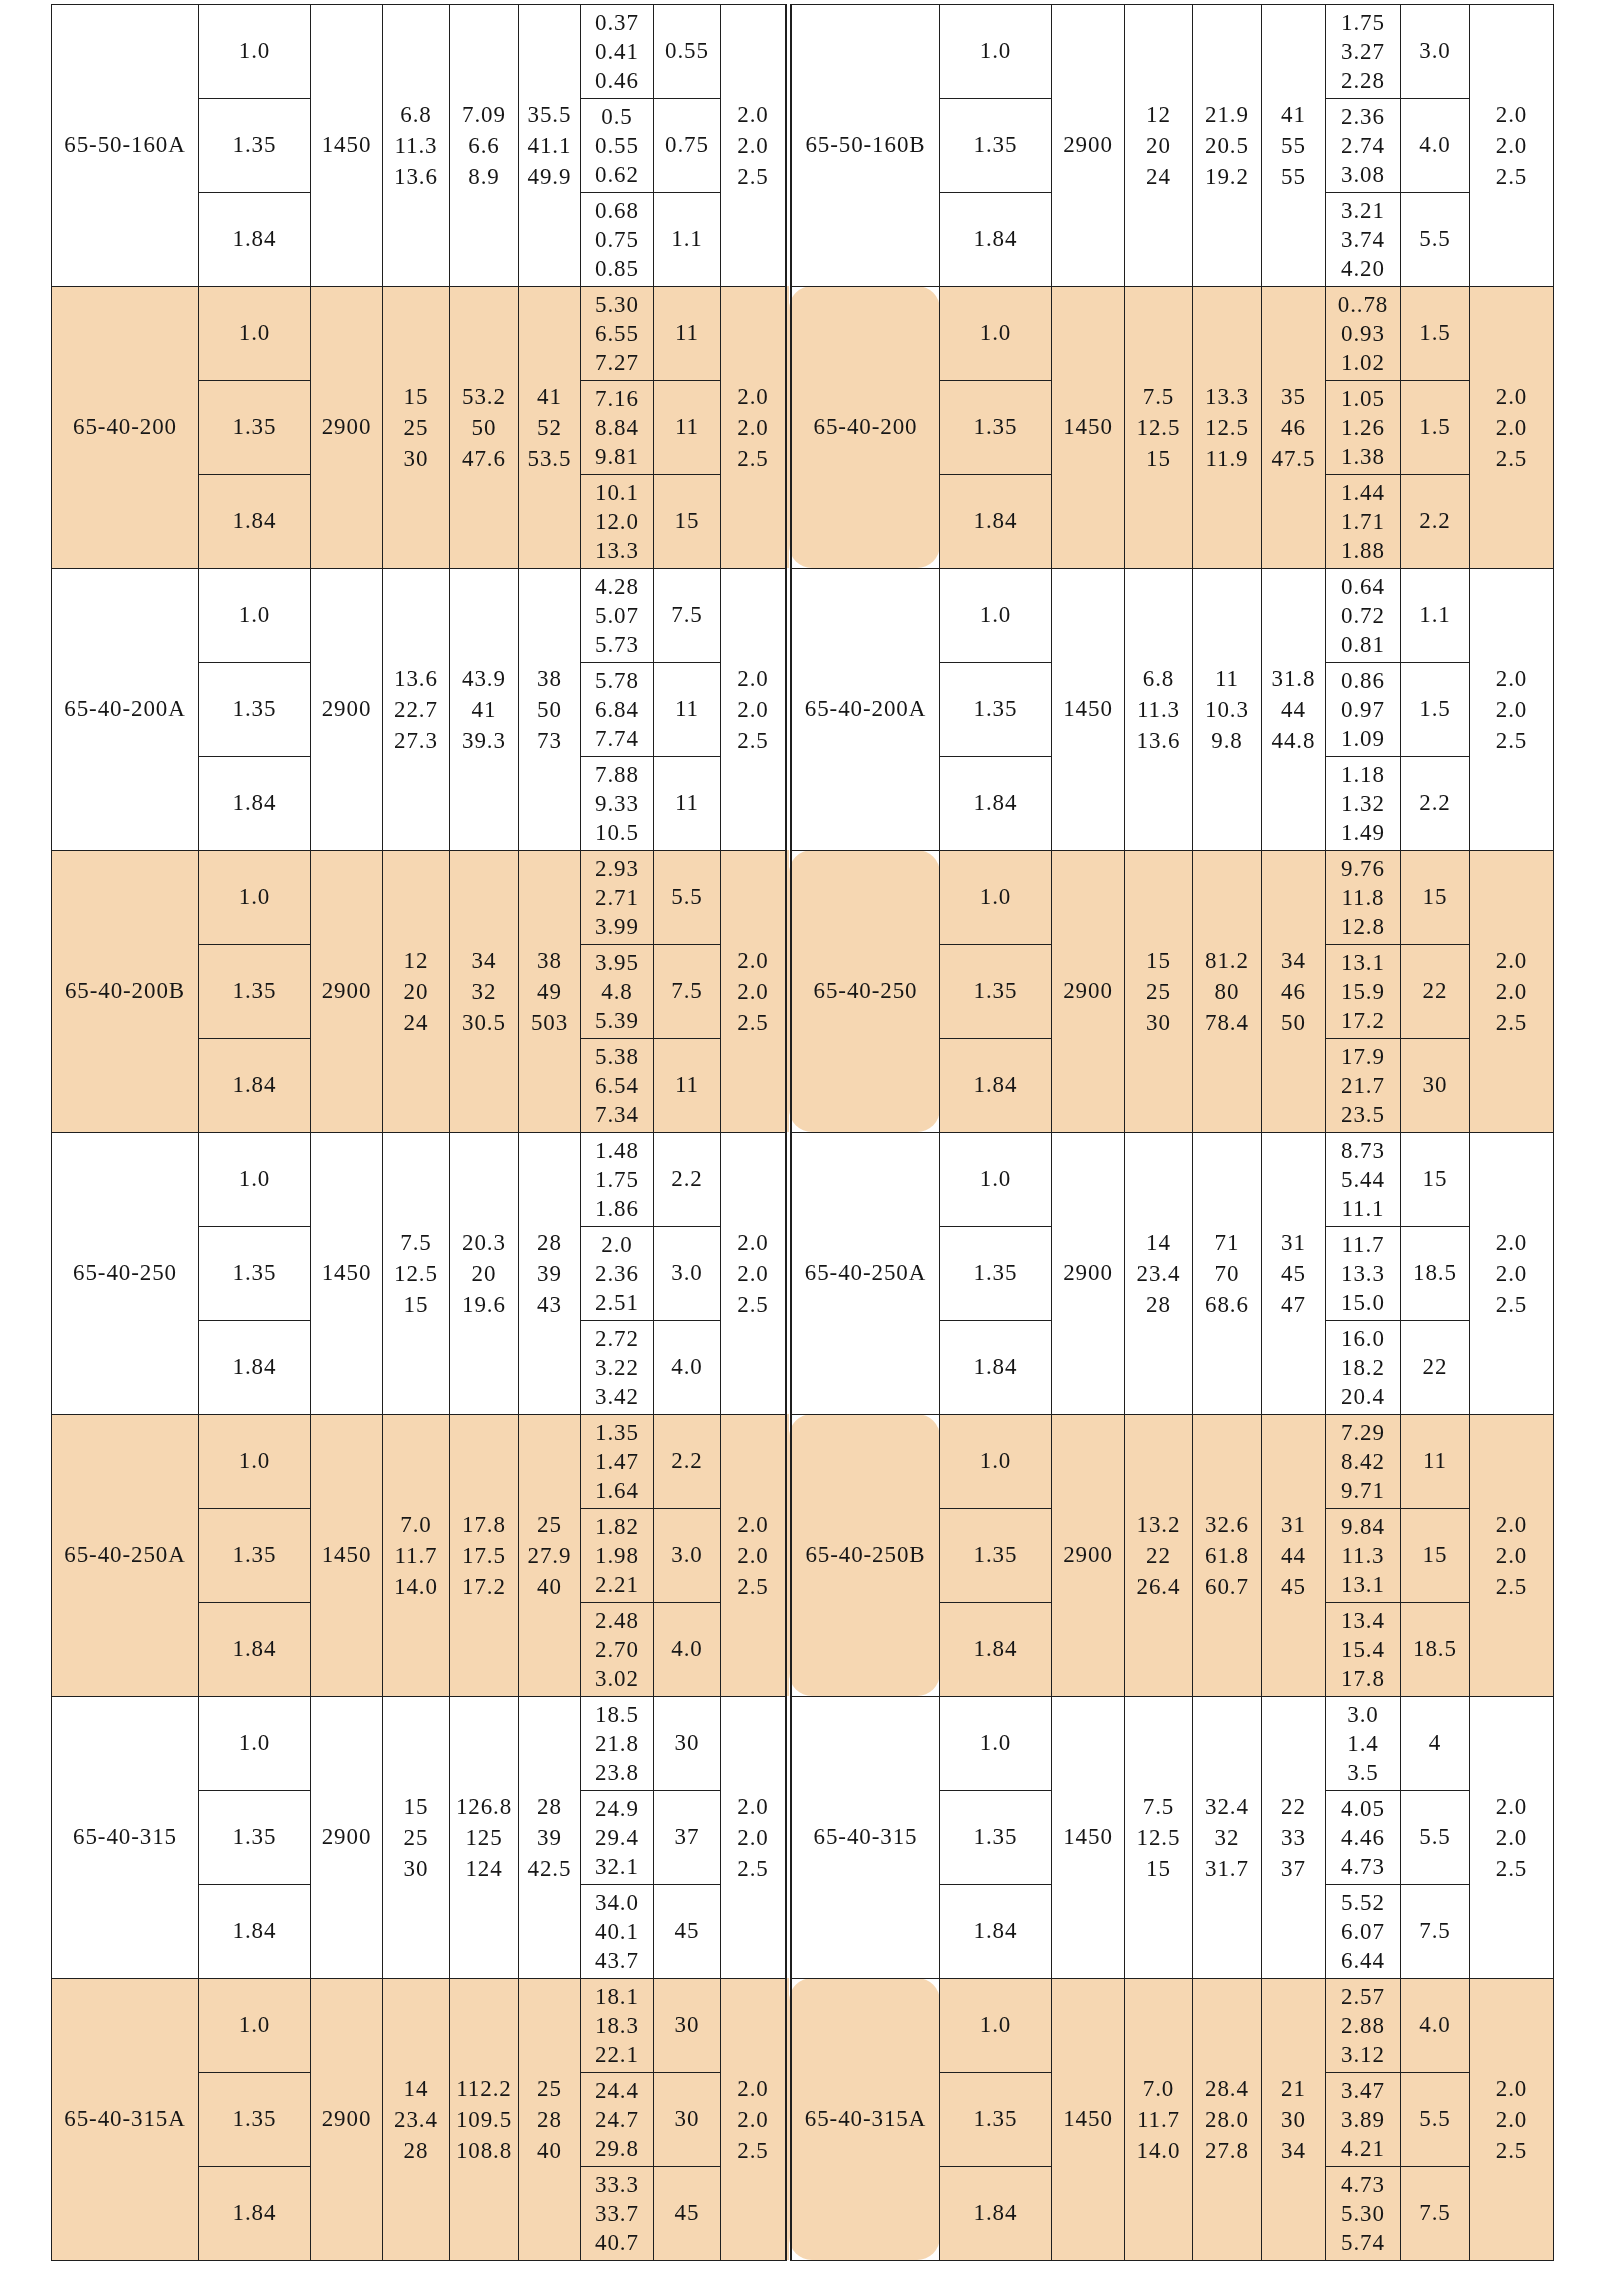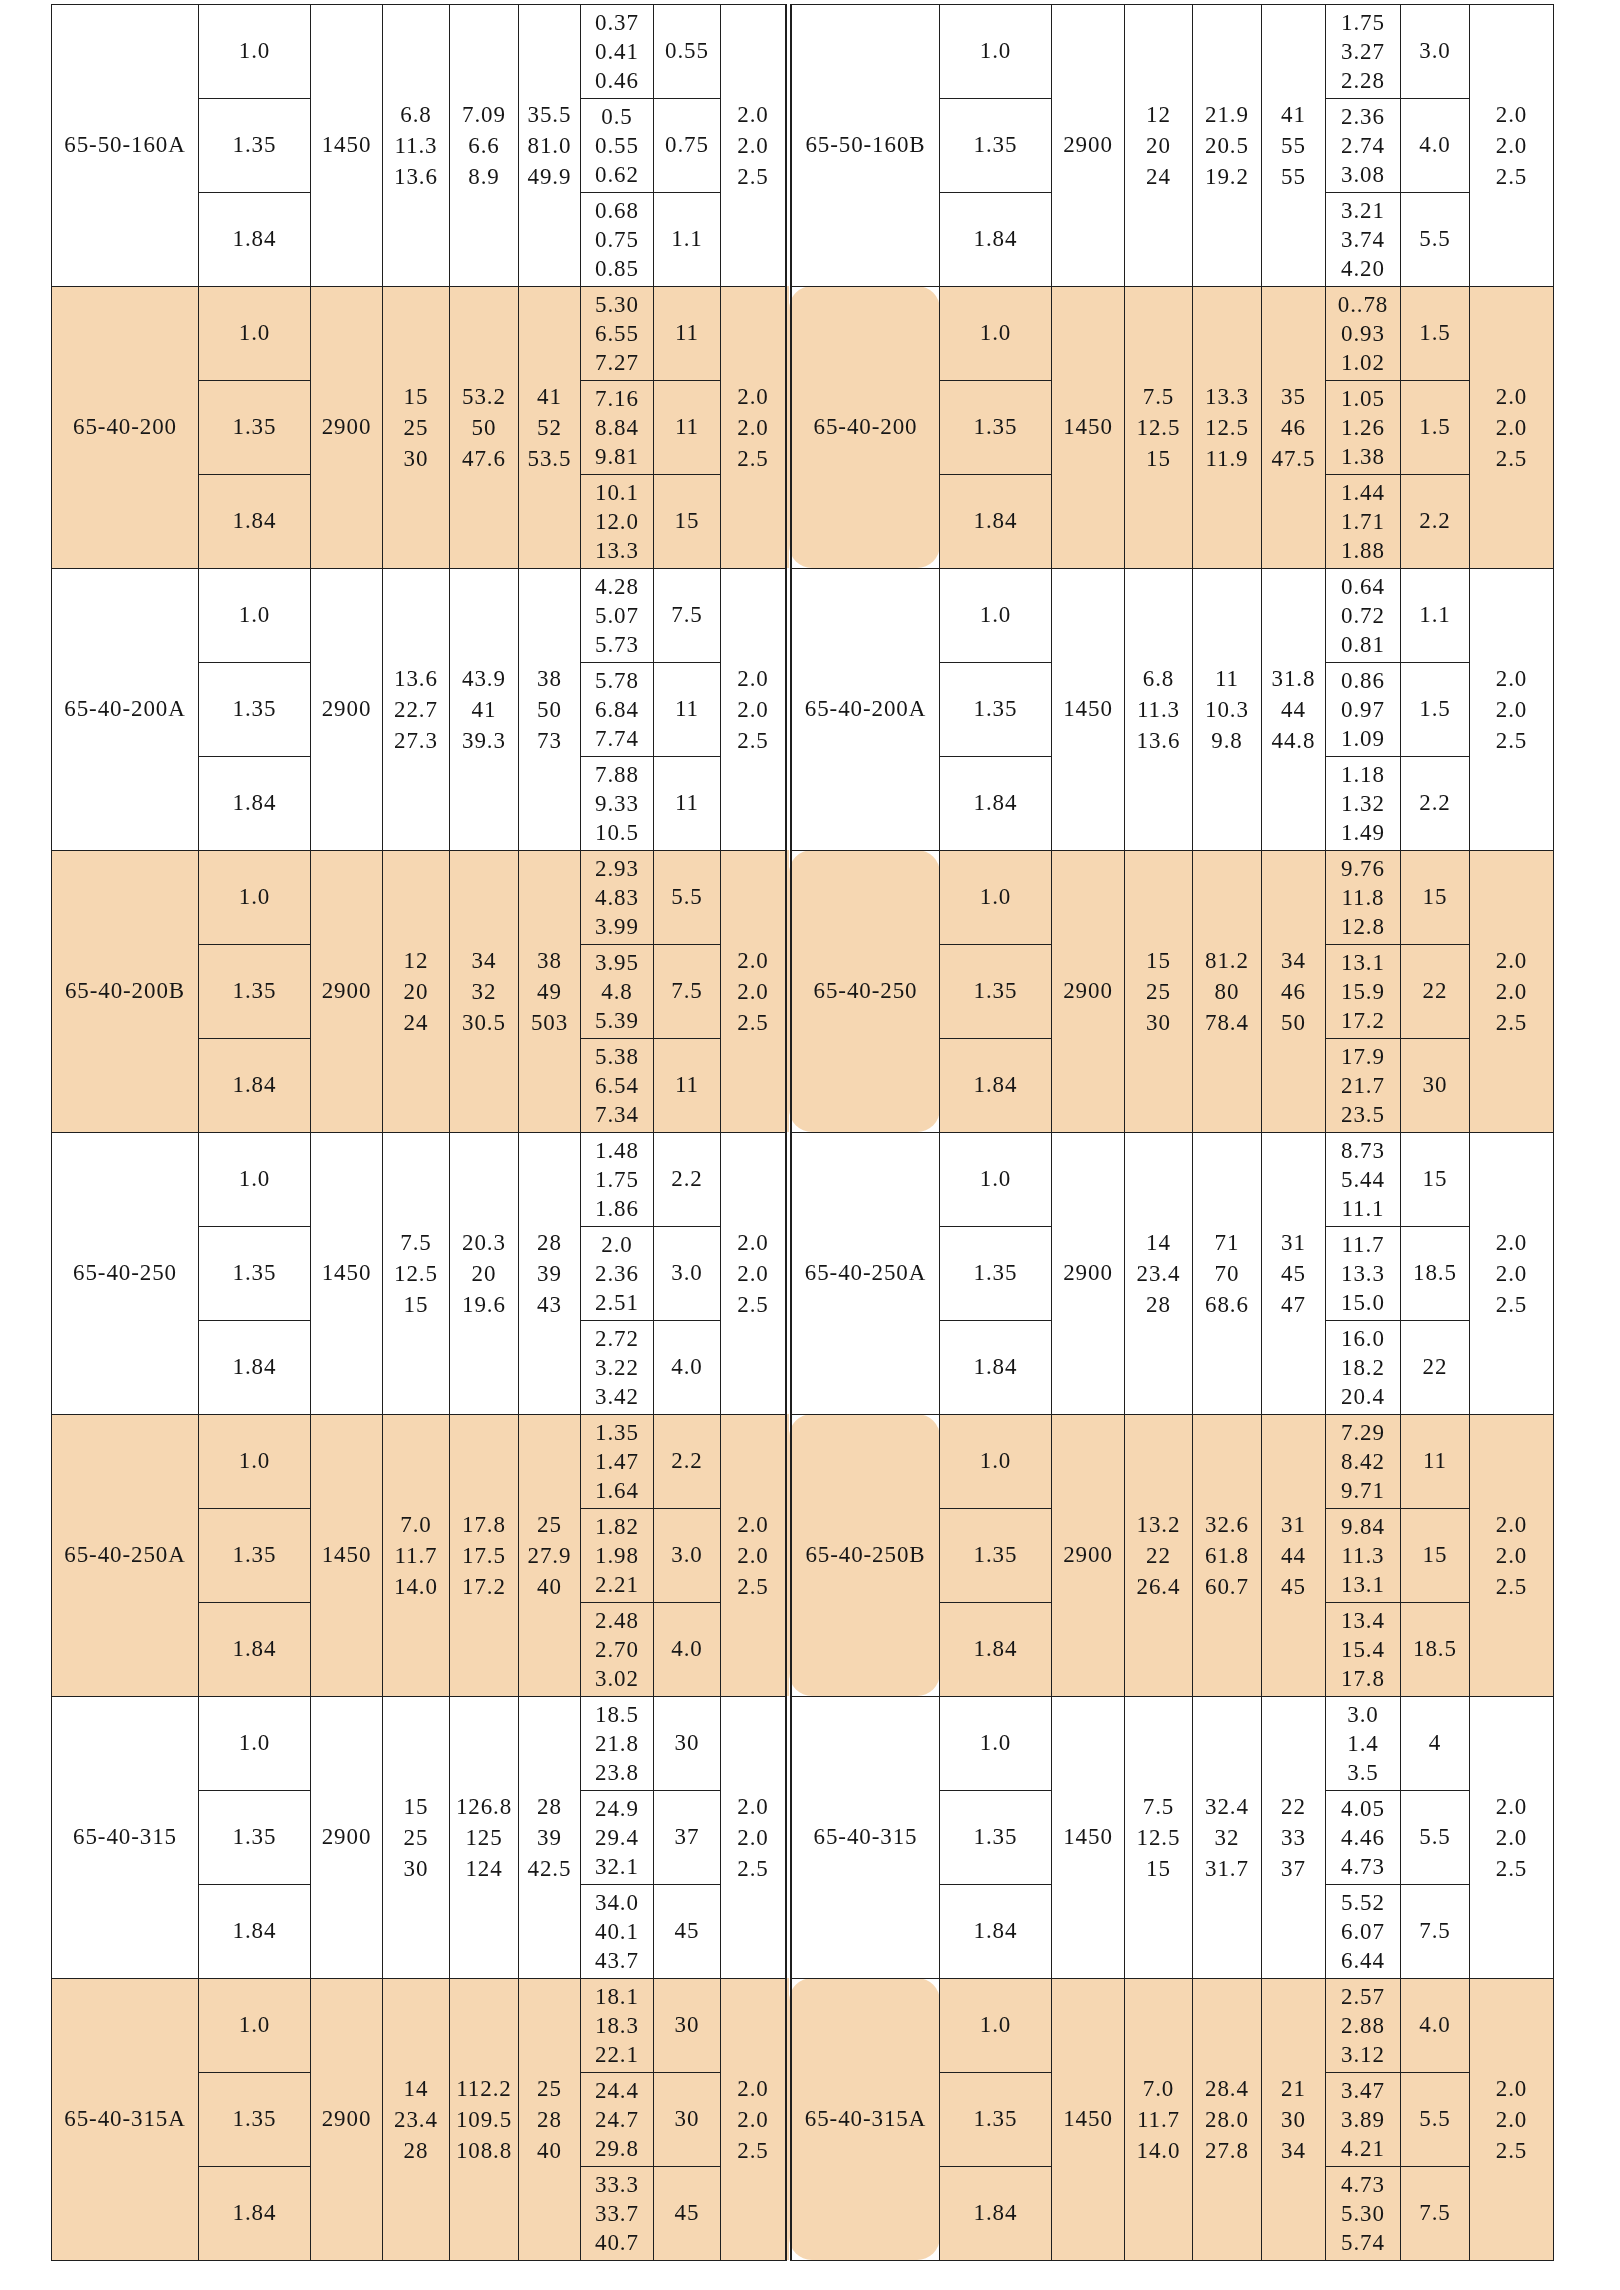--- a/index.html
+++ b/index.html
@@ -84,21 +84,21 @@
             <span>11.3</span>
             <span>13.6</span>
           </td>
           <td rowspan="3" class="multi">
             <span>7.09</span>
             <span>6.6</span>
             <span>8.9</span>
           </td>
           <td rowspan="3" class="multi">
             <span>35.5</span>
-            <span>81.0</span>
+            <span>41.1</span>
             <span>49.9</span>
           </td>
           <td class="power">
             <span>0.37</span>
             <span>0.41</span>
             <span>0.46</span>
           </td>
           <td>0.55</td>
           <td rowspan="3" class="multi">
             <span>2.0</span>
@@ -365,21 +365,21 @@
             <span>32</span>
             <span>30.5</span>
           </td>
           <td rowspan="3" class="multi">
             <span>38</span>
             <span>49</span>
             <span>503</span>
           </td>
           <td class="power">
             <span>2.93</span>
-            <span>4.83</span>
+            <span>2.71</span>
             <span>3.99</span>
           </td>
           <td>5.5</td>
           <td rowspan="3" class="multi">
             <span>2.0</span>
             <span>2.0</span>
             <span>2.5</span>
           </td>
           <td rowspan="3" class="sep">65-40-250</td>
           <td>1.0</td>

